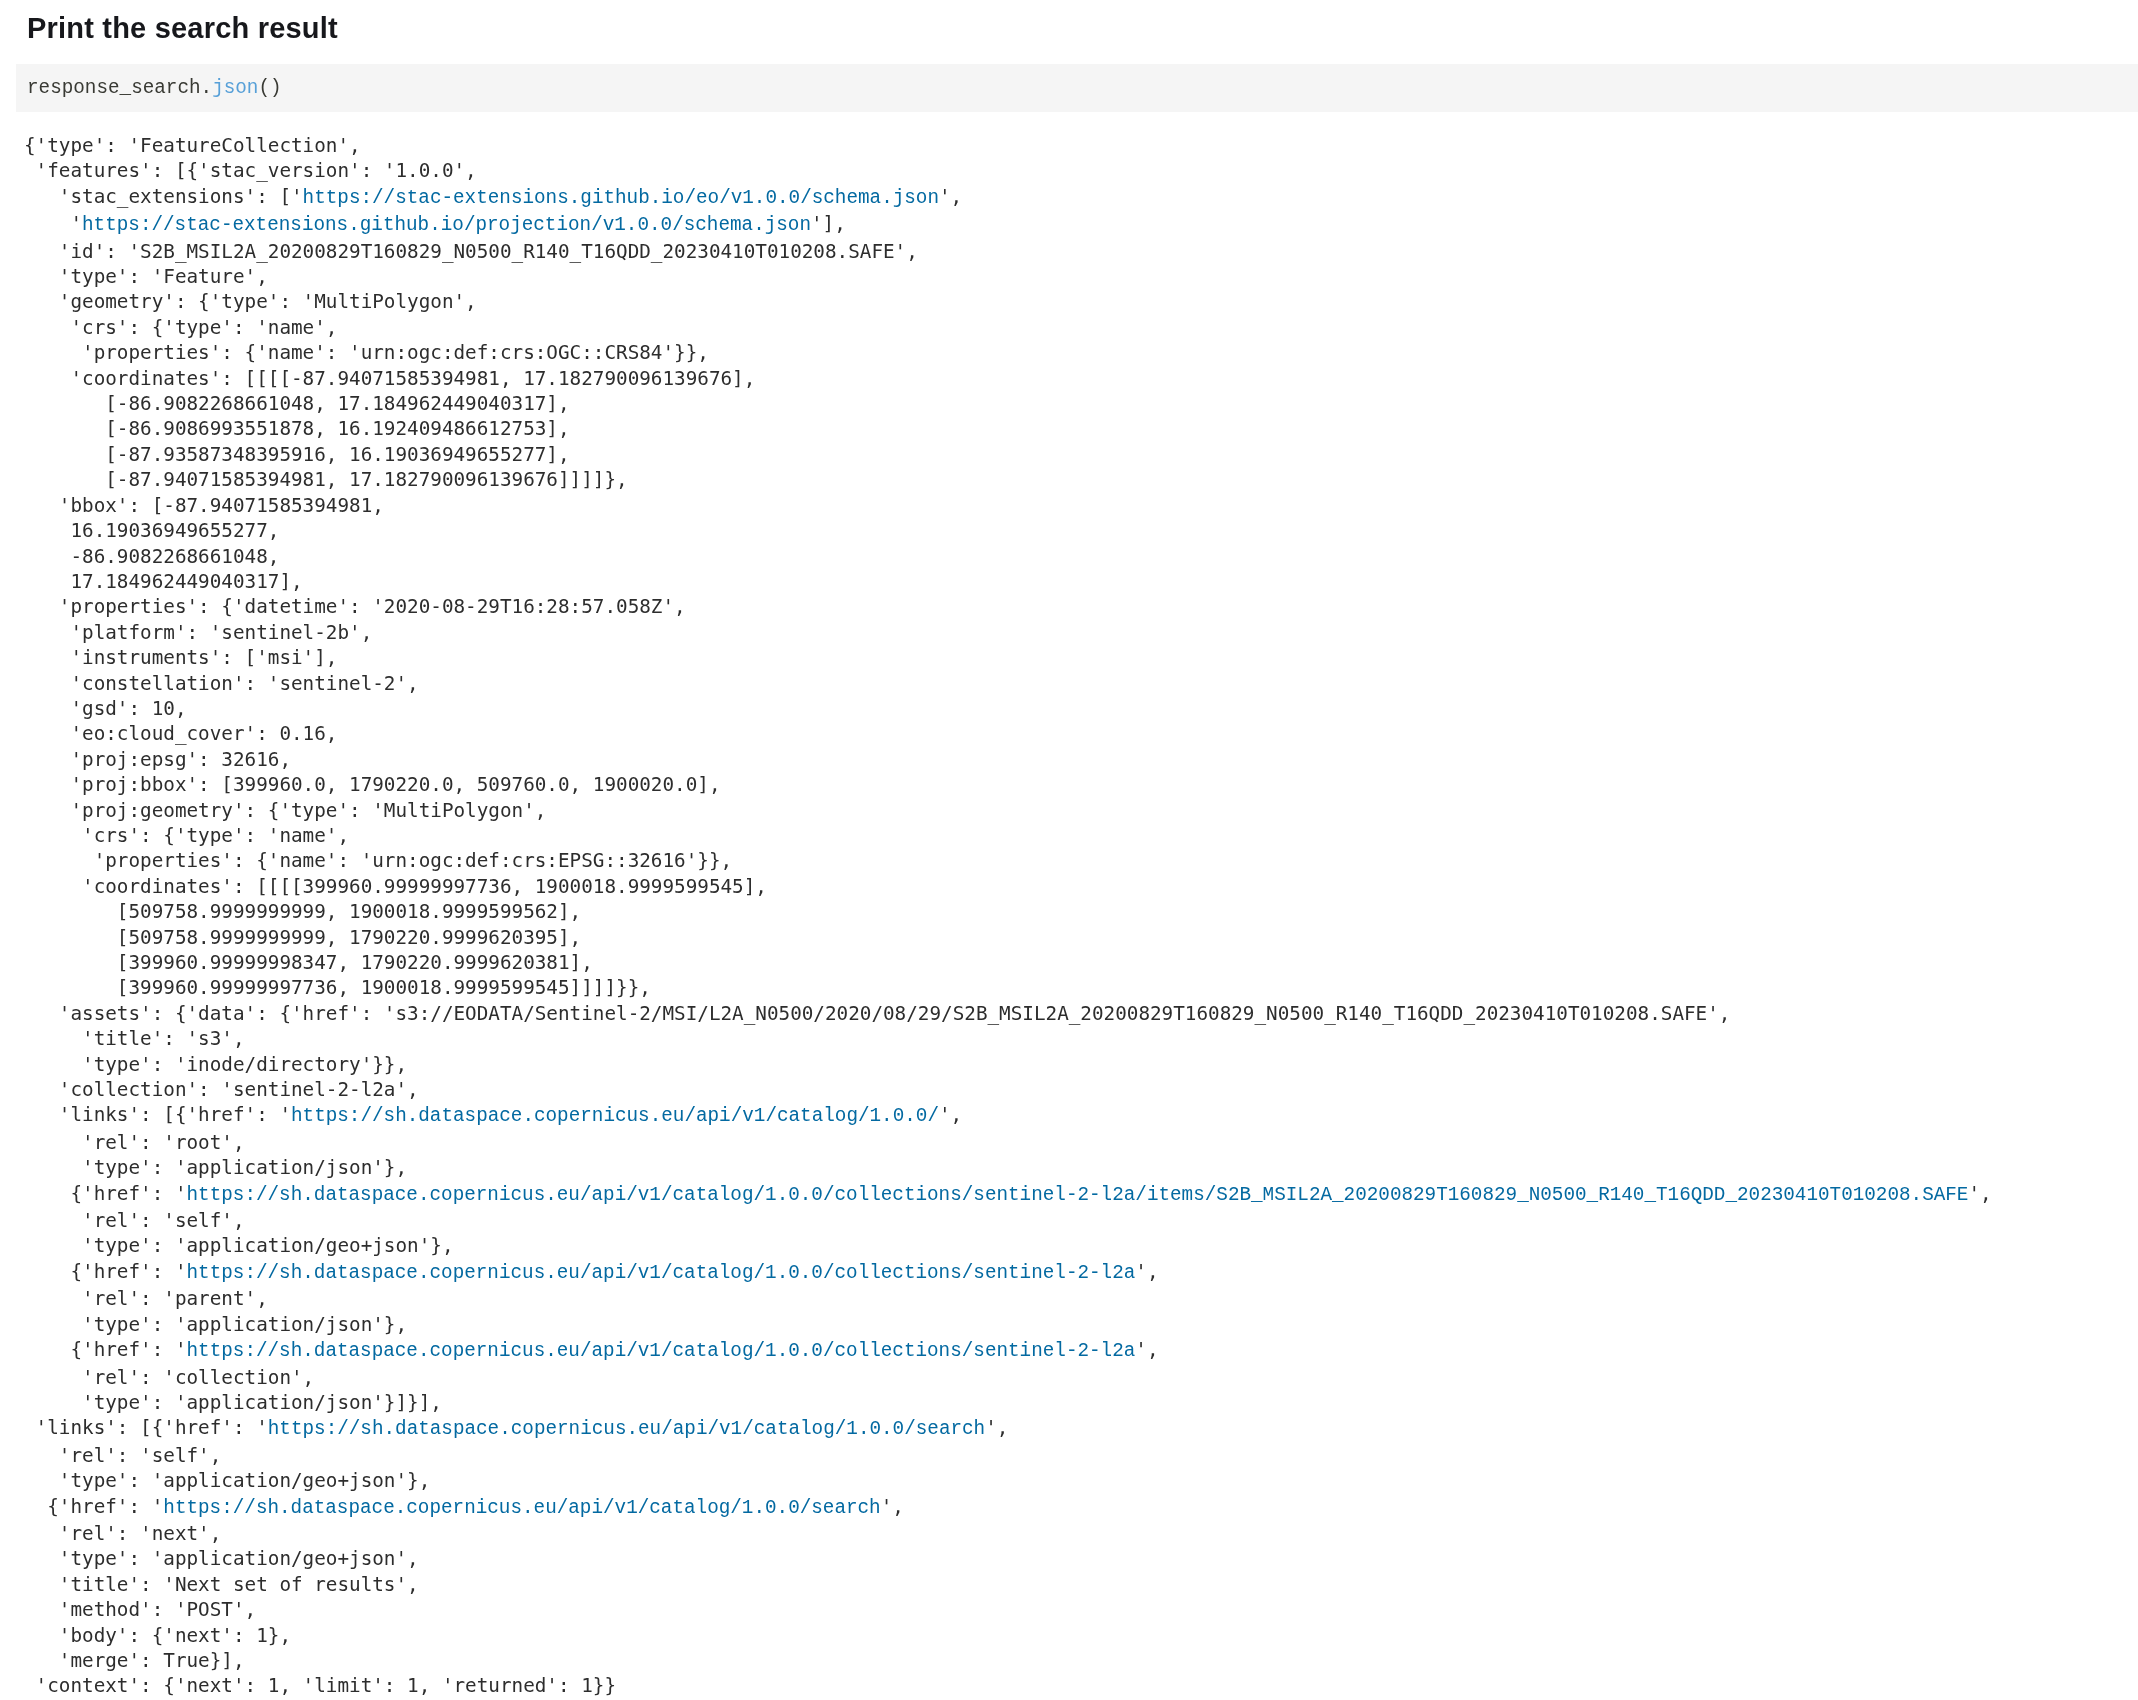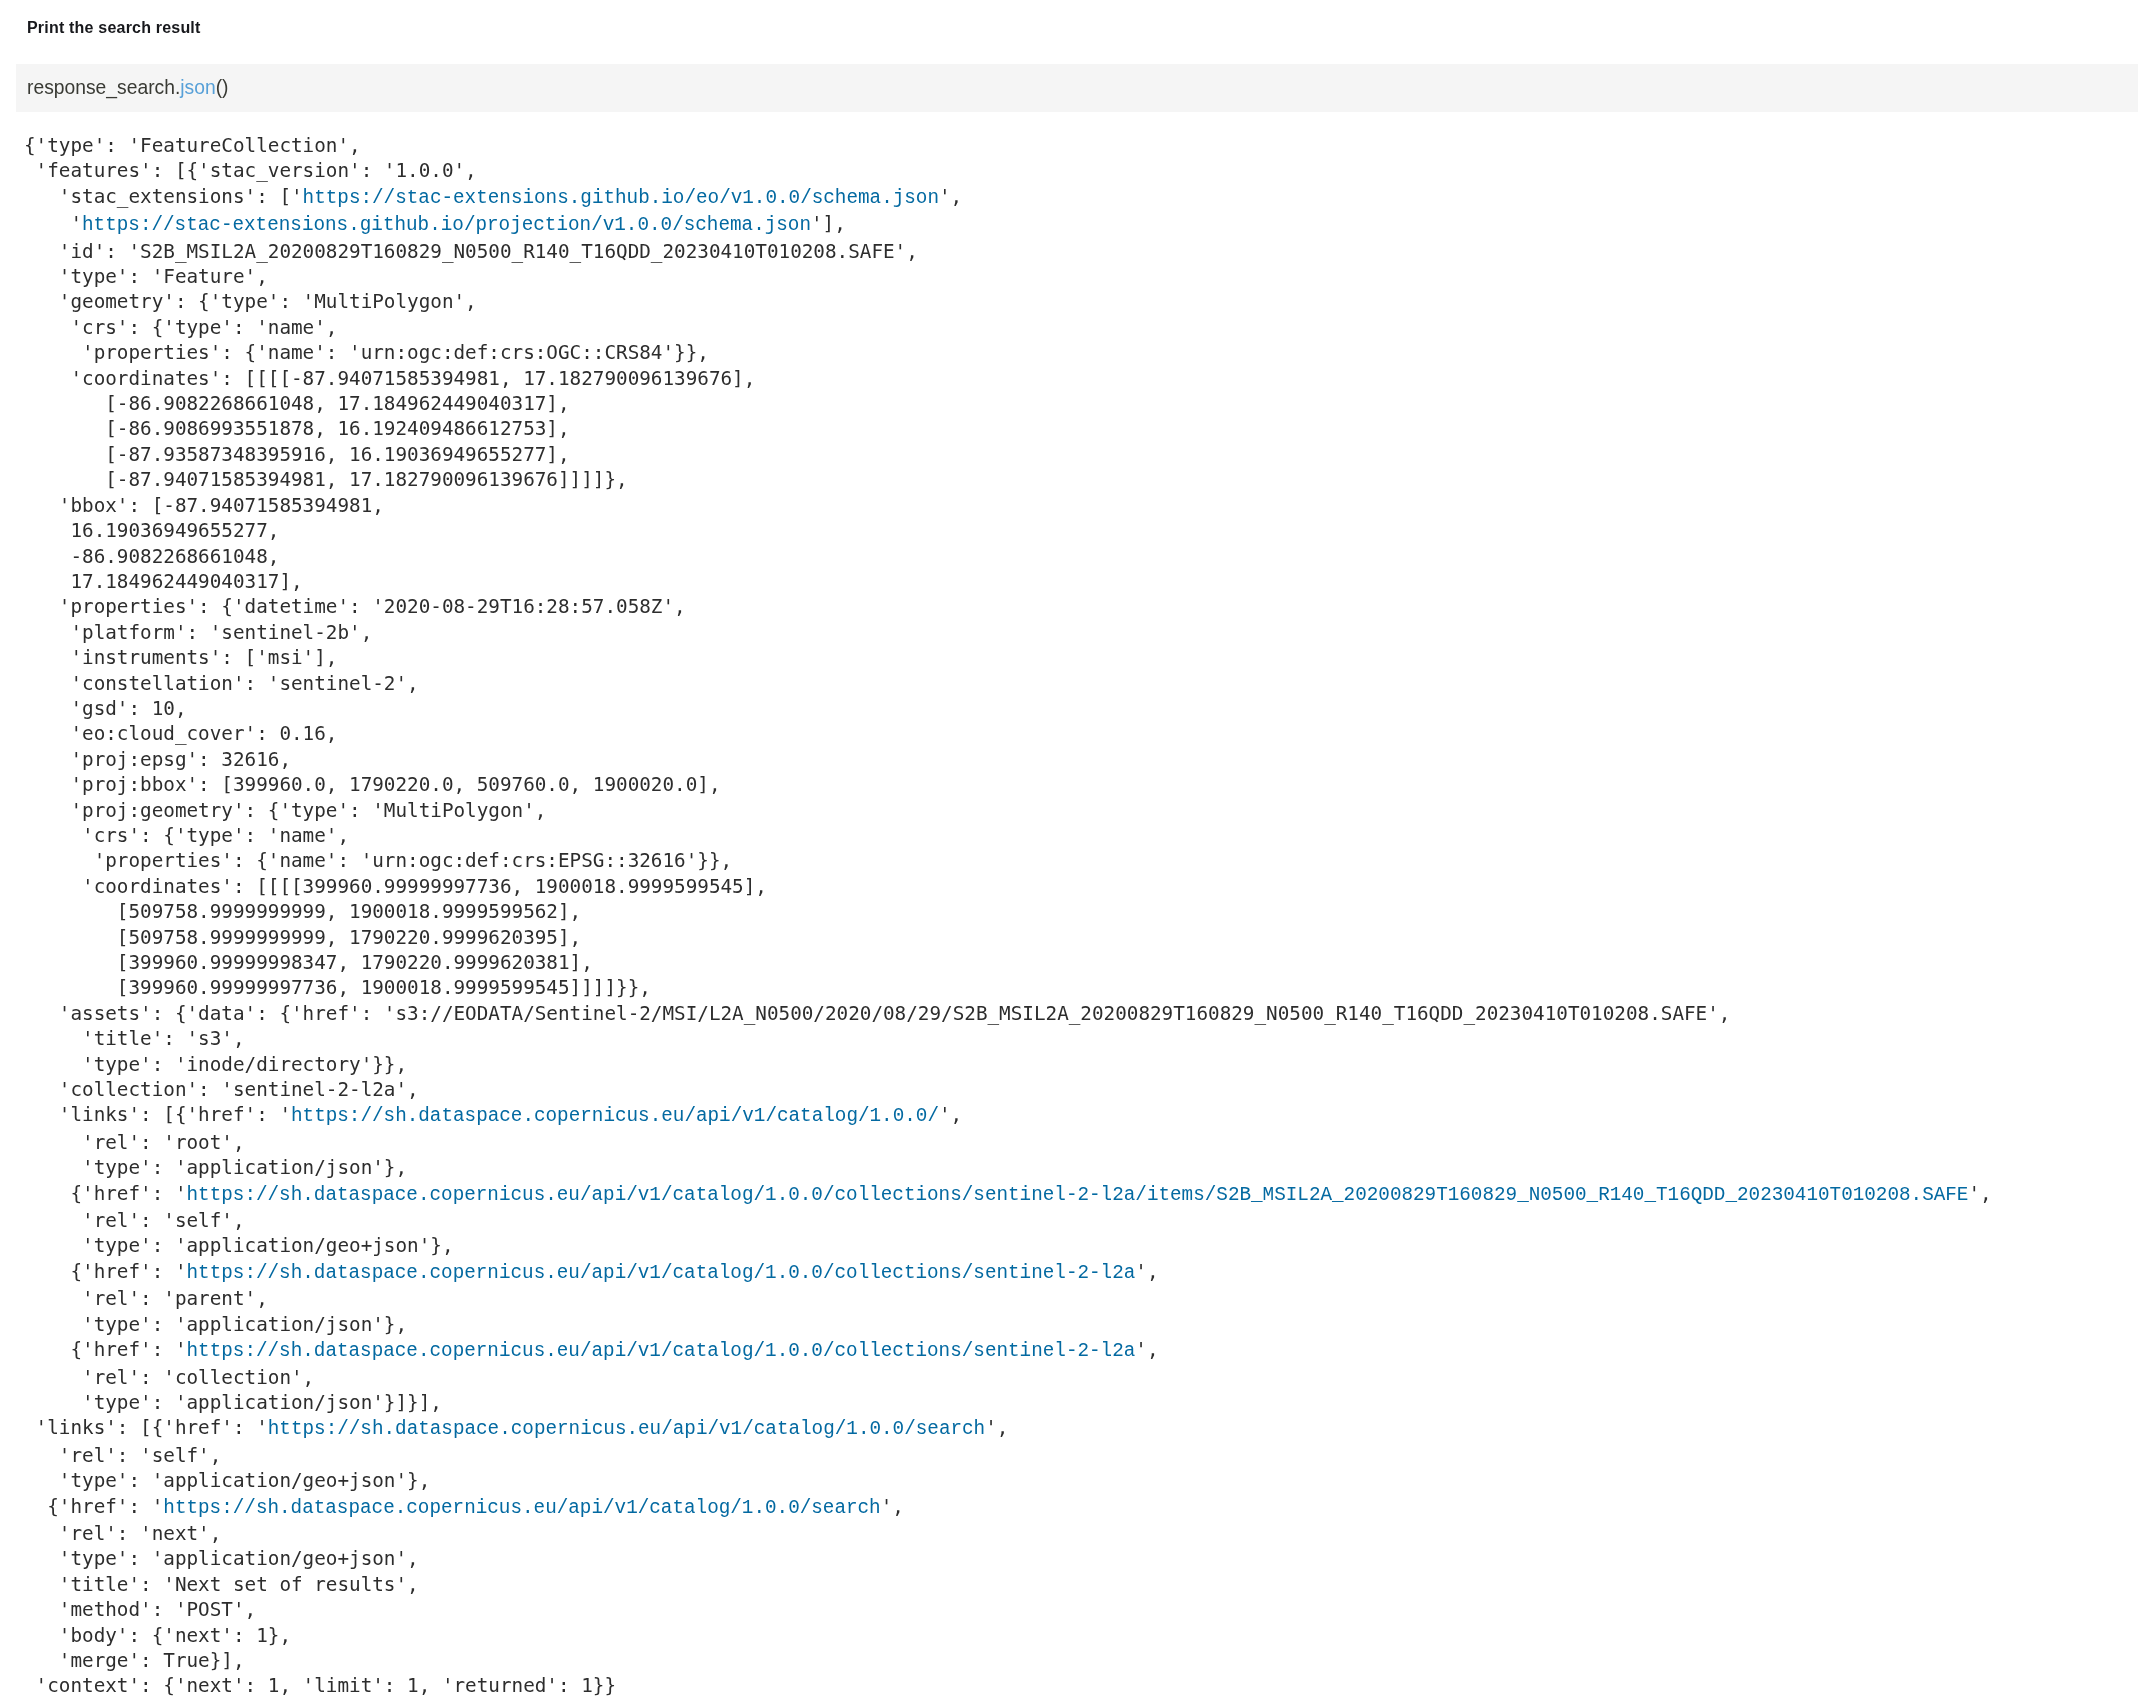--- a/index.html
+++ b/index.html
@@ -9,33 +9,33 @@
     width: 2138px; height: 1700px;
     overflow: hidden;
   }
   .page {
     position: relative;
     width: 2138px; height: 1700px;
     font-family: "Liberation Sans", "DejaVu Sans", sans-serif;
   }
   .heading {
     margin: 14px 0 12px 27px;
-    font-size: 16px;
+    font-size: 29px;
     line-height: 28px;
     font-weight: 700;
     color: #17181c;
     letter-spacing: 0.2px;
   }
   .code-cell {
     margin: 22px 0 0 16px;
     background: #f5f5f5;
     padding: 12px 12px 12px 11px;
   }
   .code-cell code {
-    font-family: Liberation Sans, sans-serif;
+    font-family: Liberation Mono, monospace;
     font-size: 19.3px;
     line-height: 24px;
     color: #393a34;
     white-space: pre;
   }
   .tok-method { color: #57a0d8; }
   .cell-output {
     margin: 21px 0 0 0;
     padding: 0 16px 0 24px;
     font-family: "DejaVu Sans Mono", "Liberation Mono", monospace;

